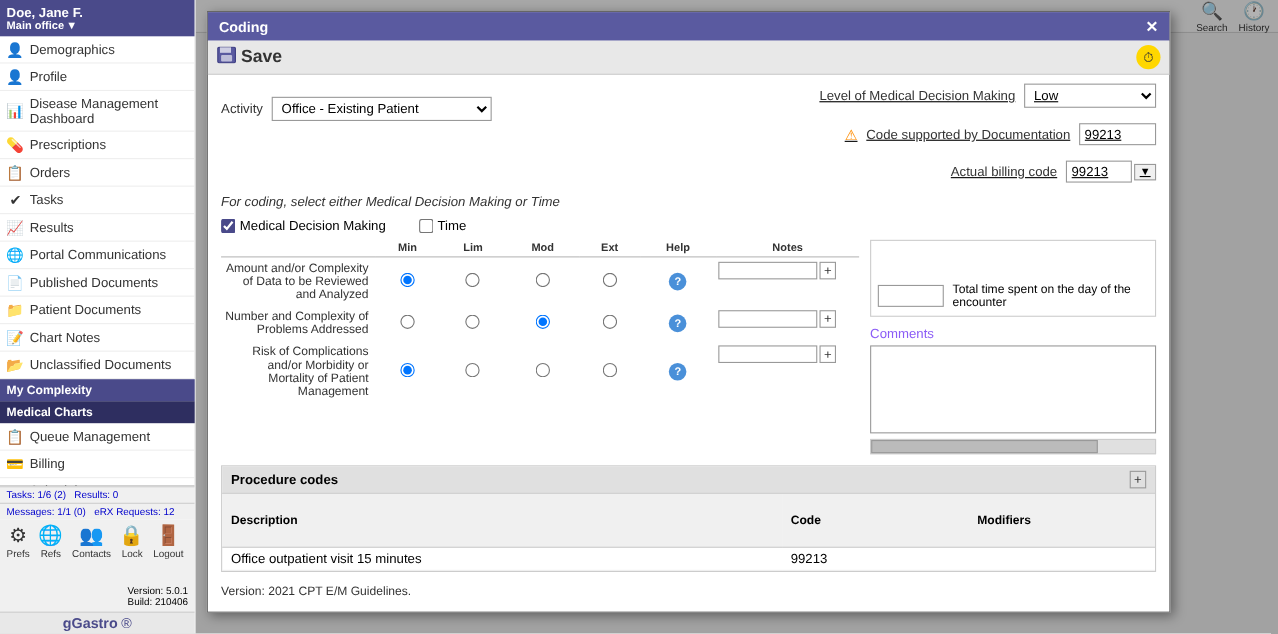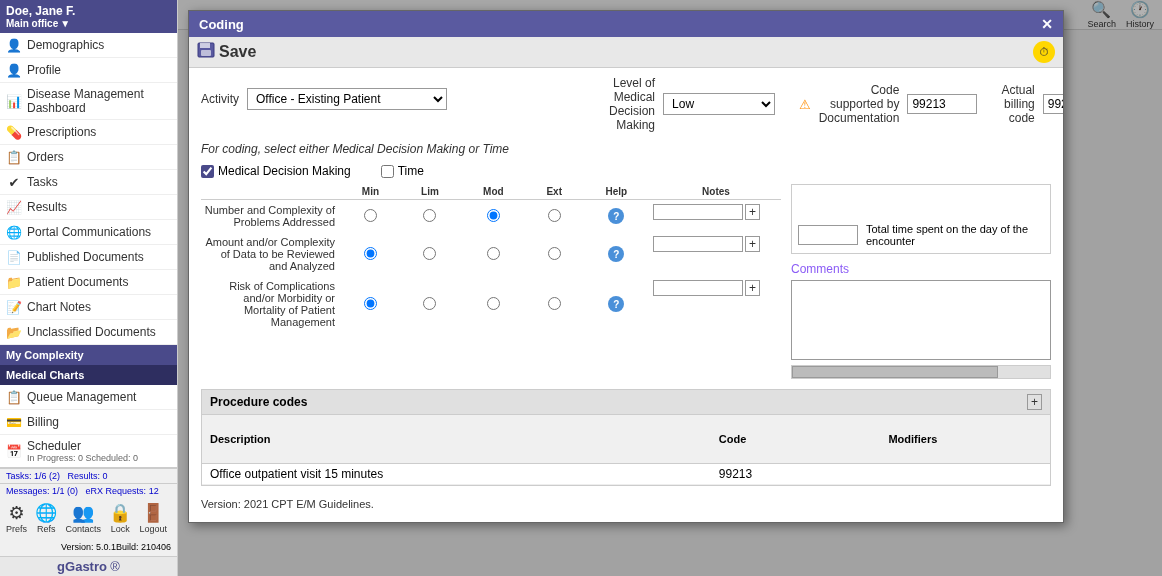--- a/index.html
+++ b/index.html
@@ -211,21 +211,21 @@
       font-size: 12px;
       background: #fff;
     }
     .top-section {
       display: flex;
       gap: 20px;
       margin-bottom: 10px;
     }
     .left-section { flex: 0 0 380px; margin-top: 12px; }
     .right-section { flex: 1; }
-    .right-form { display: flex; flex-direction: row; gap: 24px; }
+    .right-form { display: flex; flex-direction: column; gap: 14px; text-decoration: underline; }
     .right-form-row {
       display: flex;
       align-items: center;
       gap: 8px;
       justify-content: flex-end;
     }
     .right-form-row .form-label { text-align: right; }
     .warning-icon { color: #ff8c00; font-size: 13px; }
 
     .coding-info {
@@ -496,21 +496,21 @@
         <span>Contacts</span>
       </div>
       <div class="sidebar-footer-btn">
         <span class="icon">🔒</span>
         <span>Lock</span>
       </div>
       <div class="sidebar-footer-btn">
         <span class="icon">🚪</span>
         <span>Logout</span>
       </div>
-      <div style="margin-left:auto;display:flex;flex-direction:row;font-size:9px;">
+      <div style="margin-left:auto;display:flex;flex-direction:column;font-size:9px;margin-top:16px;">
         <span>Version: 5.0.1</span>
         <span>Build: 210406</span>
       </div>
     </div>
     <div style="text-align:center;background:#e8e8e8;padding:2px;border-top:1px solid #ccc;">
       <span style="color:#4a4a8a;font-weight:bold;font-size:13px;">gGastro</span>
       <span style="color:#4a4a8a;font-size:13px;">®</span>
     </div>
   </div>
 </div>
@@ -614,38 +614,38 @@
                   <th>Lim</th>
                   <th>Mod</th>
                   <th>Ext</th>
                   <th>Help</th>
                   <th style="width:130px;">Notes</th>
                 </tr>
               </thead>
               <tbody>
 
                 <tr>
-                  <td class="row-label">Number and Complexity of Problems Addressed</td>
-                  <td class="radio-cell"><input type="radio" name="row1" style=""></td>
-                  <td class="radio-cell"><input type="radio" name="row1" style=""></td>
-                  <td class="radio-cell"><input type="radio" name="row1" checked="" style=""></td>
-                  <td class="radio-cell"><input type="radio" name="row1" style=""></td>
+                  <td class="row-label">Amount and/or Complexity of Data to be Reviewed and Analyzed</td>
+                  <td class="radio-cell"><input type="radio" name="row2" checked="" style=""></td>
+                  <td class="radio-cell"><input type="radio" name="row2" style=""></td>
+                  <td class="radio-cell"><input type="radio" name="row2" style=""></td>
+                  <td class="radio-cell"><input type="radio" name="row2" style=""></td>
                   <td class="radio-cell"><button class="help-btn">?</button></td>
                   <td style="display:flex;align-items:center;gap:2px;padding:4px 2px;">
                     <input type="text" class="notes-input" style="">
                     <button class="plus-btn">+</button>
                   </td>
                 </tr>
 
                 <tr>
-                  <td class="row-label">Amount and/or Complexity of Data to be Reviewed and Analyzed</td>
-                  <td class="radio-cell"><input type="radio" name="row2" checked="" style=""></td>
-                  <td class="radio-cell"><input type="radio" name="row2" style=""></td>
-                  <td class="radio-cell"><input type="radio" name="row2" style=""></td>
-                  <td class="radio-cell"><input type="radio" name="row2" style=""></td>
+                  <td class="row-label">Number and Complexity of Problems Addressed</td>
+                  <td class="radio-cell"><input type="radio" name="row1" style=""></td>
+                  <td class="radio-cell"><input type="radio" name="row1" style=""></td>
+                  <td class="radio-cell"><input type="radio" name="row1" checked="" style=""></td>
+                  <td class="radio-cell"><input type="radio" name="row1" style=""></td>
                   <td class="radio-cell"><button class="help-btn">?</button></td>
                   <td style="display:flex;align-items:center;gap:2px;padding:4px 2px;">
                     <input type="text" class="notes-input" style="">
                     <button class="plus-btn">+</button>
                   </td>
                 </tr>
 
                 <tr>
                   <td class="row-label">Risk of Complications and/or Morbidity or Mortality of Patient Management</td>
                   <td class="radio-cell"><input type="radio" name="row3" checked="" style=""></td>

